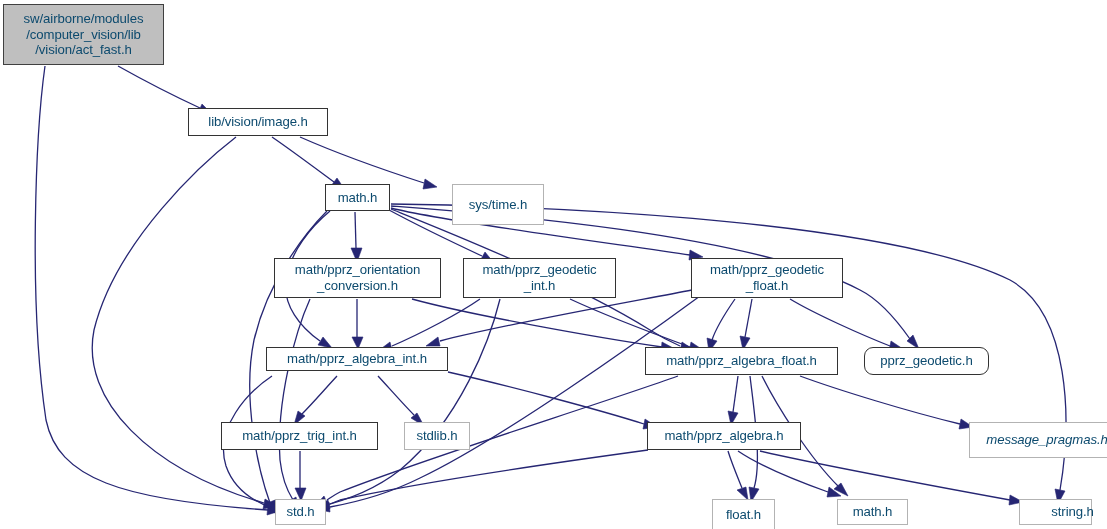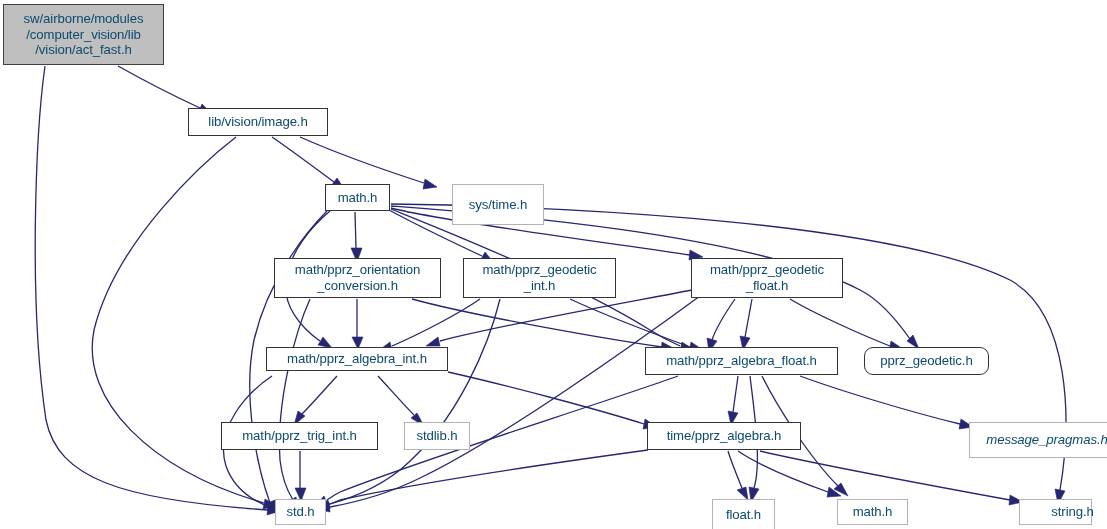--- a/index.html
+++ b/index.html
@@ -230,21 +230,21 @@
 
   <div class="node-box internal" style="left:221px;top:422px;width:157px;height:28px;">
     <span class="node-label">math/pprz_trig_int.h</span>
   </div>
 
   <div class="node-box" style="left:404px;top:422px;width:66px;height:28px;">
     <span class="node-label">stdlib.h</span>
   </div>
 
   <div class="node-box internal" style="left:647px;top:422px;width:154px;height:28px;">
-    <span class="node-label">time/pprz_algebra.h</span>
+    <span class="node-label">math/pprz_algebra.h</span>
   </div>
 
   <div class="node-box" style="left:969px;top:422px;width:156px;height:36px;font-style:italic;">
     <span class="node-label">message_pragmas.h</span>
   </div>
 
   <div class="node-box" style="left:275px;top:499px;width:51px;height:26px;">
     <span class="node-label">std.h</span>
   </div>
 

